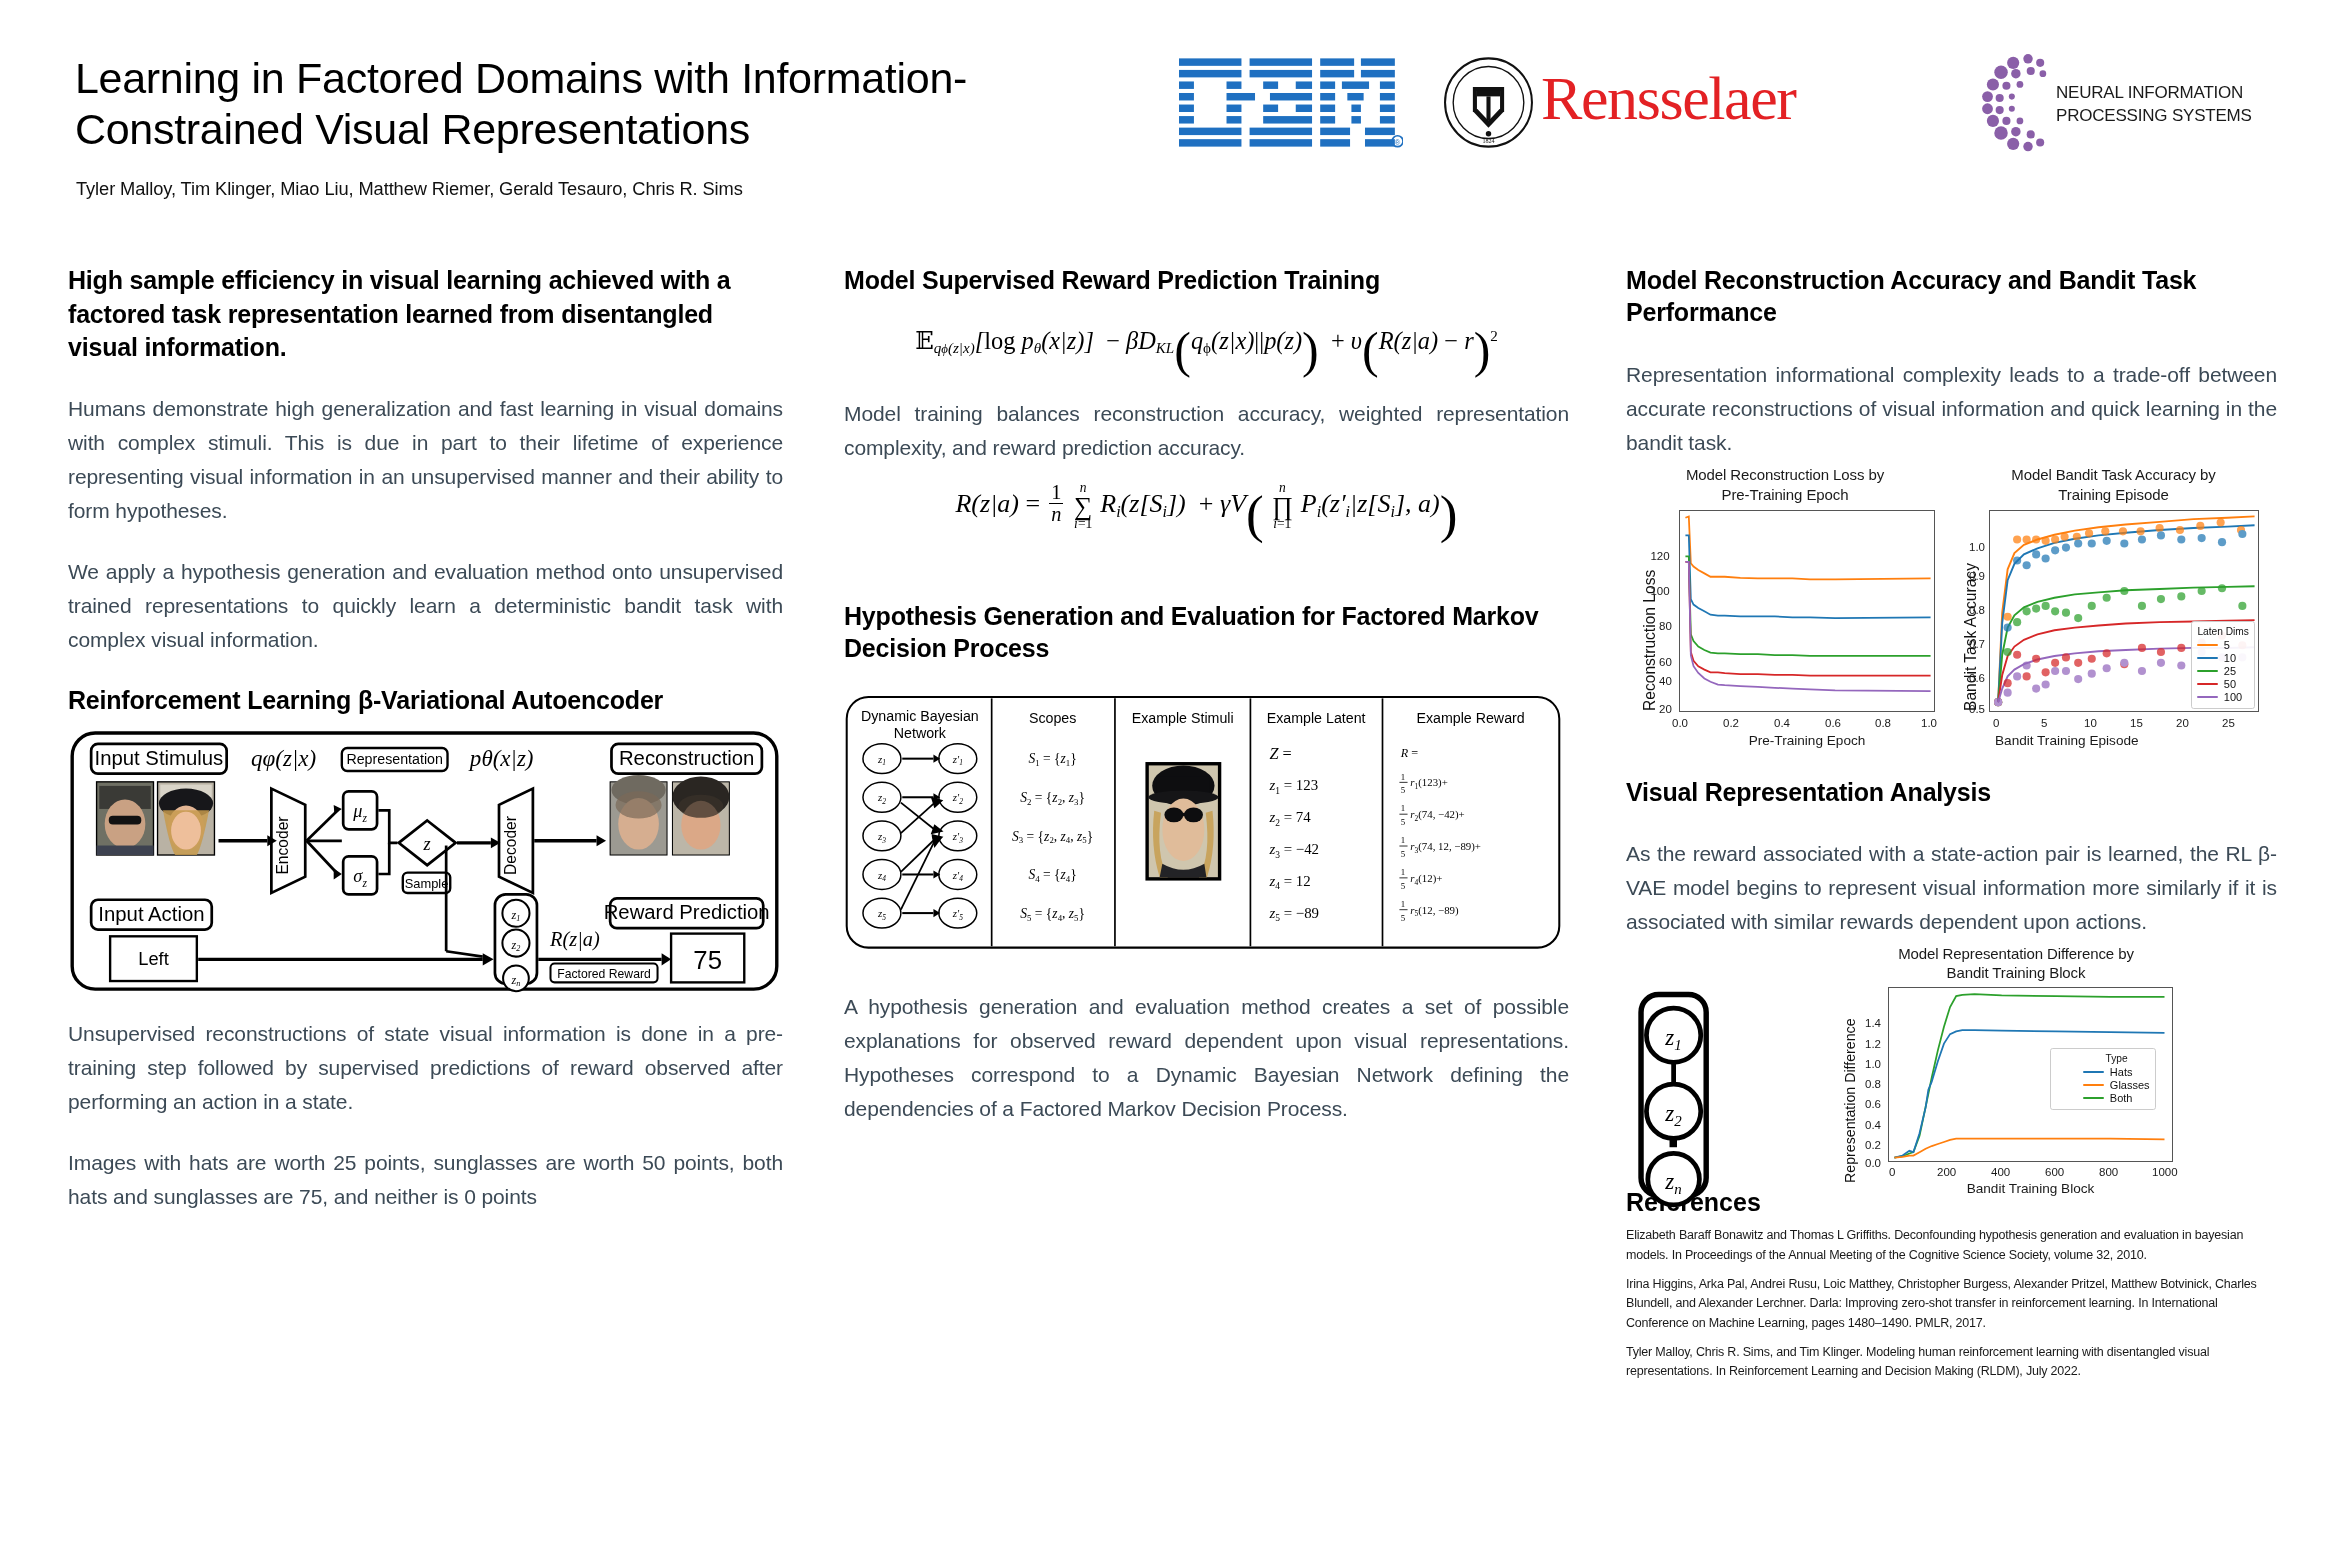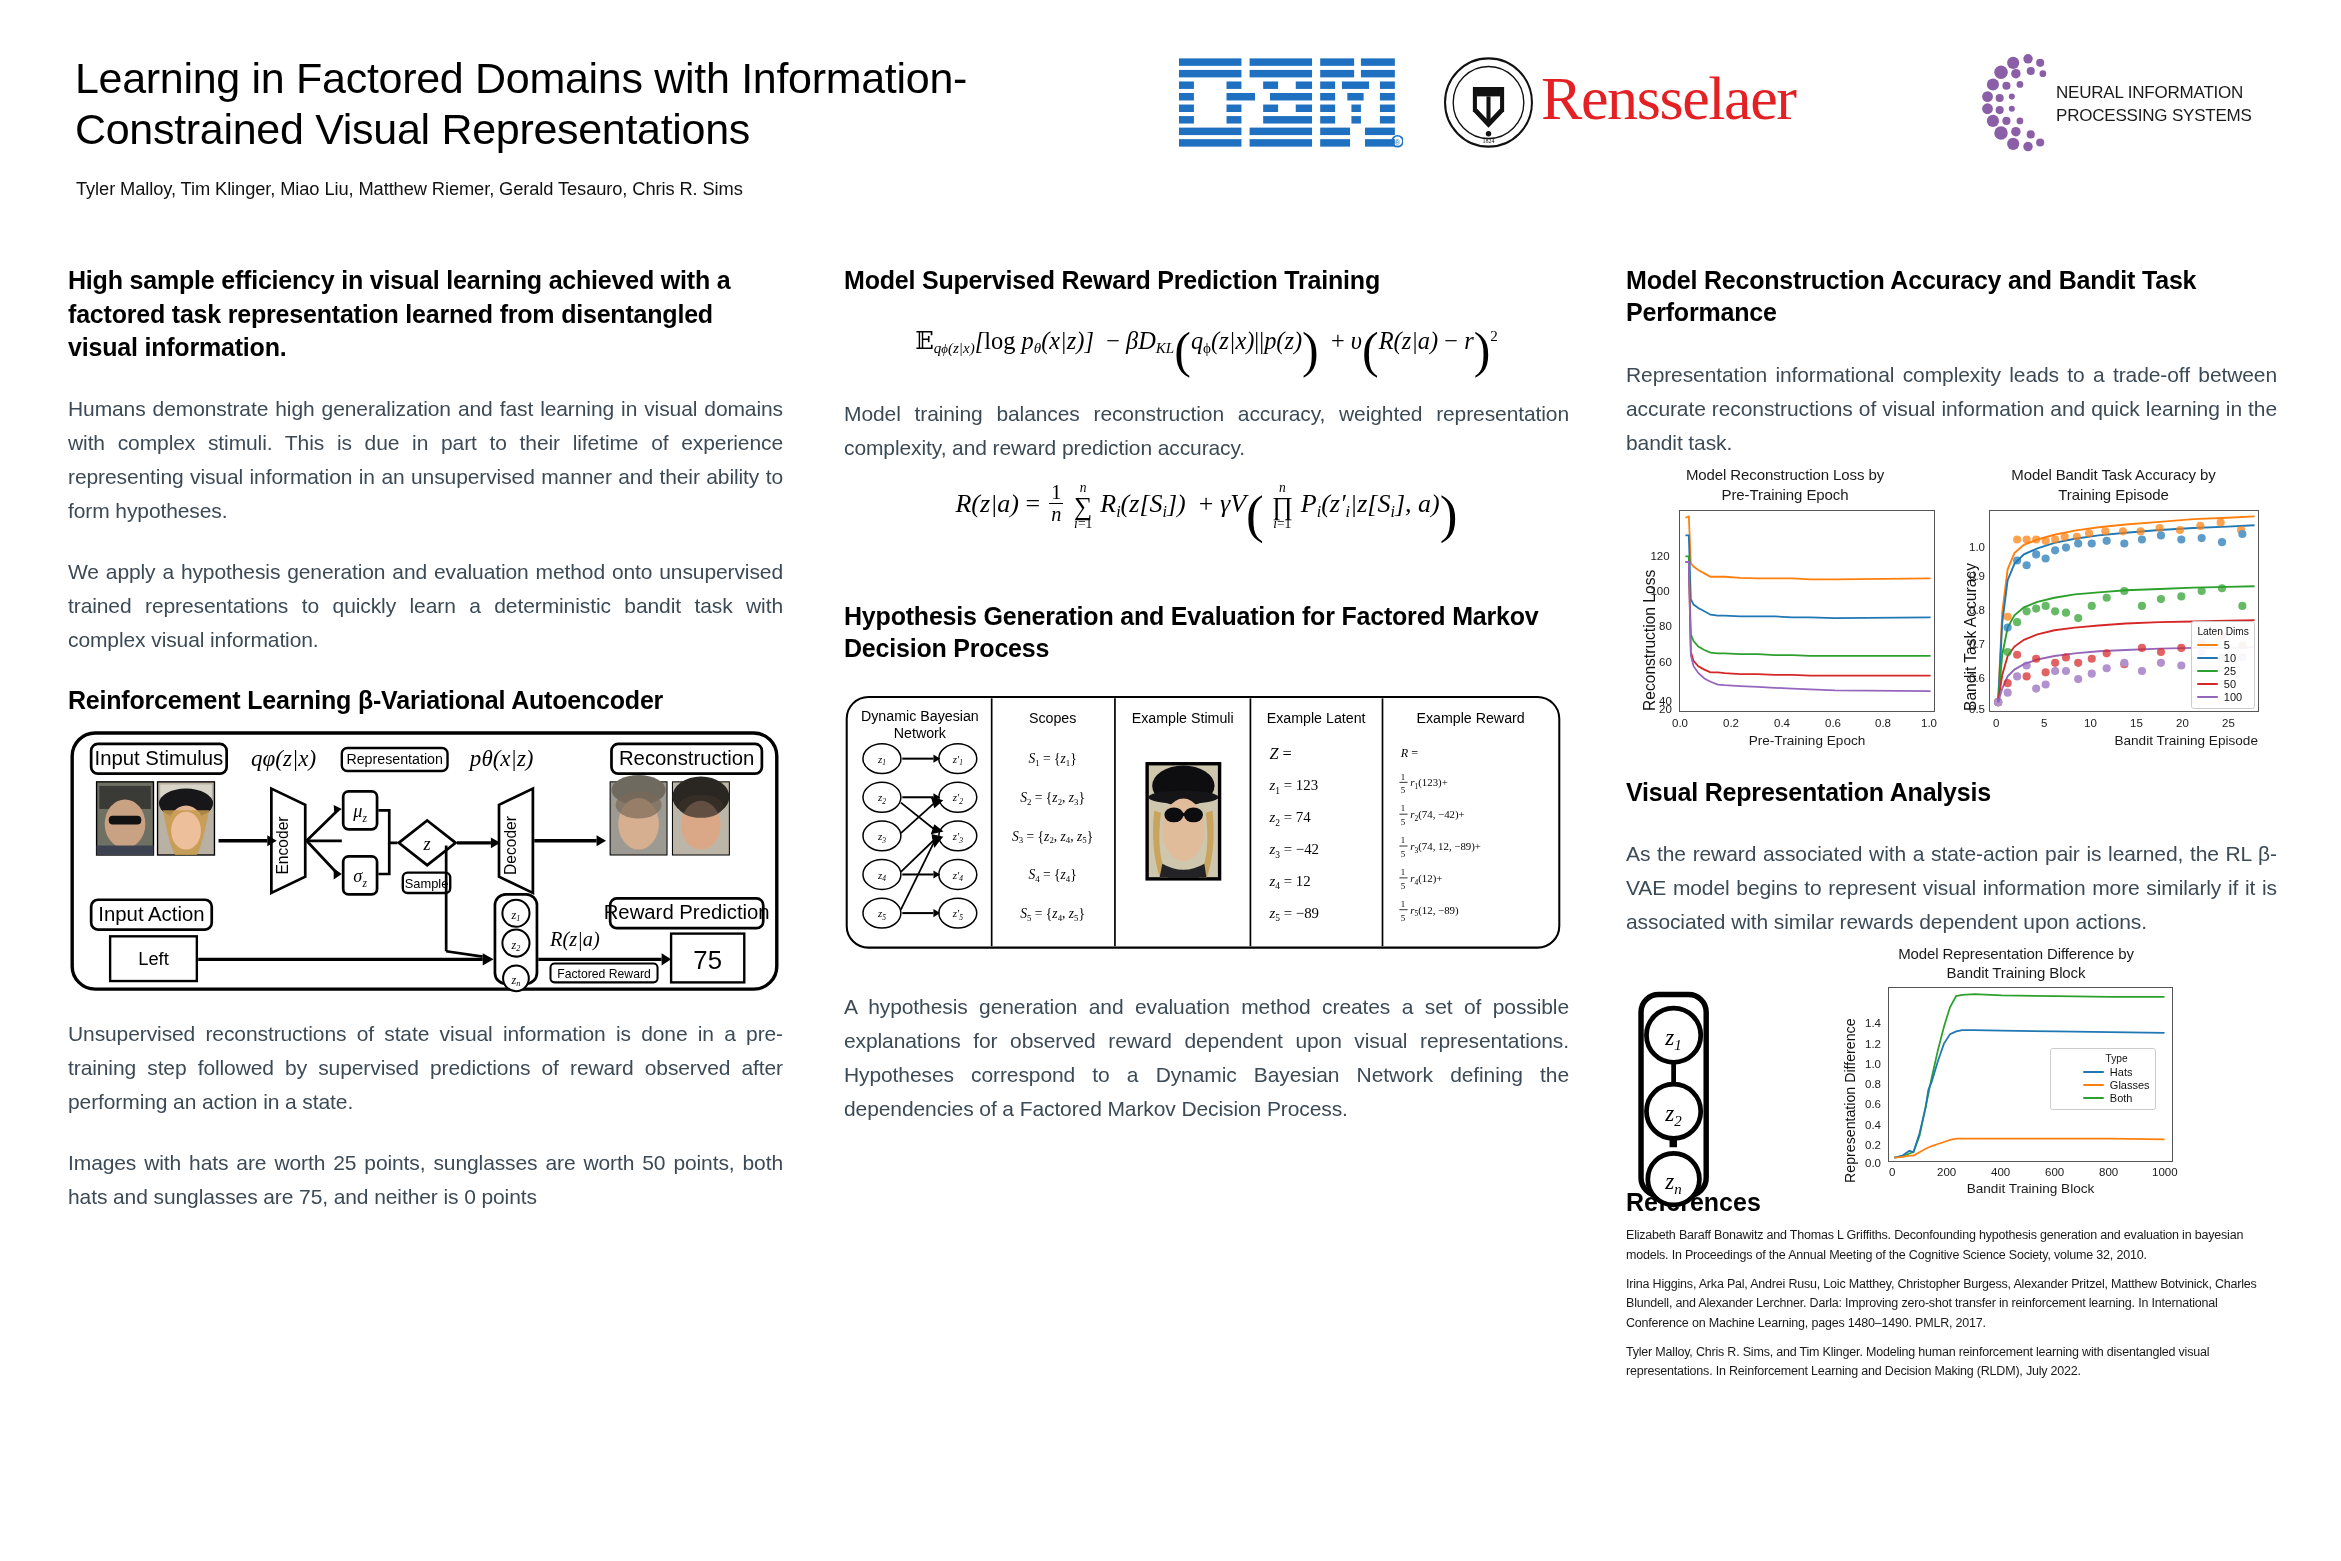--- a/index.html
+++ b/index.html
@@ -550,21 +550,21 @@
                 <polyline stroke="#d62728" points="8,75 13,75 16,208 20,221 27,229 36,234 45,238 56,238 66,239.3 89,240.5 115,240.5 140,241.8 166,241.8 192,243 229,243 370,243"></polyline>
                 <polyline stroke="#9467bd" points="8,75 13,75 16,213 20,229 27,239 36,247 45,252 56,256 66,257 89,258.3 115,259.5 140,260.8 166,262 192,263.3 229,264.5 370,265.8"></polyline>
               </g>
             </svg>
           </div>
 
           <div class="tick" style="left:24.4px; top:42px;">120</div>
           <div class="tick" style="left:24.4px; top:77px;">100</div>
           <div class="tick" style="left:33px; top:112px;">80</div>
           <div class="tick" style="left:33px; top:148px;">60</div>
-          <div class="tick" style="left:33px; top:167px;margin-top:20px;">40</div>
+          <div class="tick" style="left:33px; top:167px;">40</div>
           <div class="tick" style="left:33px; top:195px;">20</div>
 
           <div class="tick" style="left:46px; top:209px;">0.0</div>
           <div class="tick" style="left:97px; top:209px;">0.2</div>
           <div class="tick" style="left:148px; top:209px;">0.4</div>
           <div class="tick" style="left:199px; top:209px;">0.6</div>
           <div class="tick" style="left:249px; top:209px;">0.8</div>
           <div class="tick" style="left:295px; top:209px;">1.0</div>
           <div class="axlabel" style="position:absolute; left:53px; top:225px; width:256px; text-align:center;">Pre-Training Epoch</div>
         </div>
@@ -721,21 +721,21 @@
           <div class="tick" style="left:19px; top:130px;">0.7</div>
           <div class="tick" style="left:19px; top:164px;">0.6</div>
           <div class="tick" style="left:19px; top:195px;">0.5</div>
 
           <div class="tick" style="left:43px; top:209px;">0</div>
           <div class="tick" style="left:91px; top:209px;">5</div>
           <div class="tick" style="left:134px; top:209px;">10</div>
           <div class="tick" style="left:180px; top:209px;">15</div>
           <div class="tick" style="left:226px; top:209px;">20</div>
           <div class="tick" style="left:272px; top:209px;">25</div>
-          <div class="axlabel" style="position:absolute; left:38px; top:225px; width:270px; text-align:right;">Bandit Training Episode</div>
+          <div class="axlabel" style="position:absolute; left:45px; top:225px; width:270px; text-align:left;">Bandit Training Episode</div>
         </div>
       </div>
     </div>
 
     <div style="height:12.2px"></div>
     <h2 class="sec">Visual Representation Analysis</h2>
     <div class="gap-s"></div>
     <p class="body">As the reward associated with a state-action pair is learned, the RL β-VAE model begins to represent visual information more similarly if it is associated with similar rewards dependent upon actions.</p>
 
     <div style="position:relative; width:651px; height:271px; margin-top:4.1px;">

